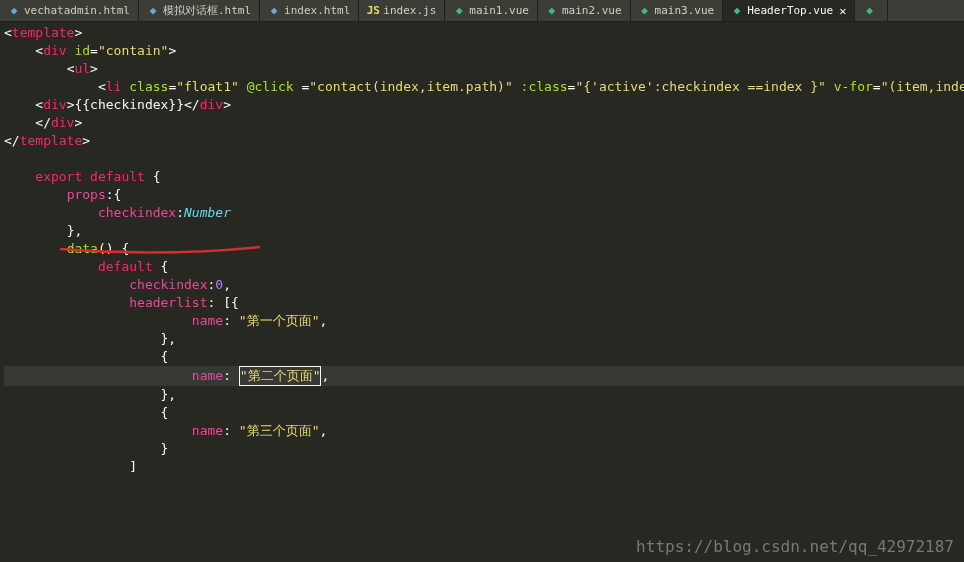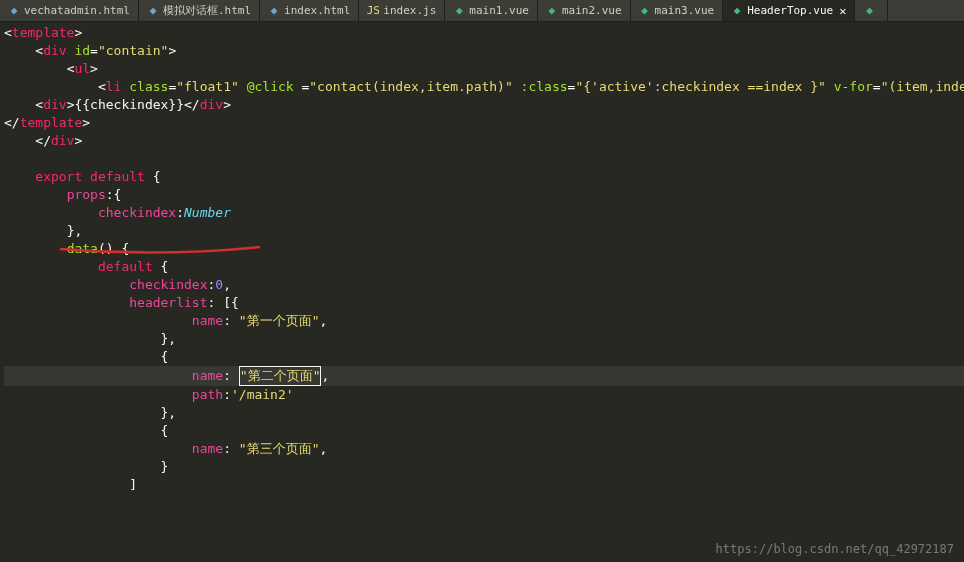--- a/index.html
+++ b/index.html
@@ -81,24 +81,24 @@
       width: 200px;
       height: 12px;
       pointer-events: none;
     }
     .underline svg { width: 100%; height: 100%; }
     .watermark {
       position: absolute;
       bottom: 6px;
       right: 10px;
       color: rgba(200,200,200,0.5);
-      font-size: 12px;
+      font-size: 16px;
     }
     .icon-vue { color: #41b883; }
-    .icon-js { color: #e6db74; }
+    .icon-js { color: #e6db74; font-weight: bold; }
     .icon-html { color: #6aa7d8; }
   </style>
 </head>
 <body>
 
 <div class="tabs">
   <div class="tab">
       <span class="tab-icon icon-html">◆</span>
       <span>vechatadmin.html</span>
     </div>
@@ -135,36 +135,35 @@
       <span class="tab-icon icon-vue">◆</span>
     </div>
 </div>
 
 <div class="editor">
 <div class="line"><span class="bracket">&lt;</span><span class="tag">template</span><span class="bracket">&gt;</span></div>
 <div class="line">    <span class="bracket">&lt;</span><span class="tag">div</span> <span class="attr">id</span><span class="punct">=</span><span class="string">"contain"</span><span class="bracket">&gt;</span></div>
 <div class="line">        <span class="bracket">&lt;</span><span class="tag">ul</span><span class="bracket">&gt;</span></div>
 <div class="line">            <span class="bracket">&lt;</span><span class="tag">li</span> <span class="attr">class</span><span class="punct">=</span><span class="string">"float1"</span> <span class="attr">@click</span> <span class="punct">=</span><span class="string">"contact(index,item.path)"</span> <span class="attr">:class</span><span class="punct">=</span><span class="string">"{'active':checkindex ==index }"</span> <span class="attr">v-for</span><span class="punct">=</span><span class="string">"(item,index</span></div>
 <div class="line">    <span class="bracket">&lt;</span><span class="tag">div</span><span class="bracket">&gt;</span><span>{{checkindex}}</span><span class="bracket">&lt;/</span><span class="tag">div</span><span class="bracket">&gt;</span></div>
+<div class="line">    <span class="bracket">&lt;/</span><span class="tag">div</span><span class="bracket">&gt;</span></div>
 <div class="line"><span class="bracket">&lt;/</span><span class="tag">template</span><span class="bracket">&gt;</span></div>
-<div class="line">    <span class="bracket">&lt;/</span><span class="tag">div</span><span class="bracket">&gt;</span></div>
 <div class="line"> </div>
 <div class="line">    <span class="keyword2">export</span> <span class="keyword2">default</span> <span class="punct">{</span></div>
 <div class="line">        <span class="prop">props</span><span class="punct">:{</span></div>
 <div class="line">            <span class="prop">checkindex</span><span class="punct">:</span><span class="keyword">Number</span></div>
 <div class="line">        <span class="punct">},</span></div>
 <div class="line">        <span class="func">data</span><span class="punct">() {</span></div>
 <div class="line">            <span class="keyword2">default</span> <span class="punct">{</span></div>
 <div class="line">                <span class="prop">checkindex</span><span class="punct">:</span><span class="num">0</span><span class="punct">,</span></div>
 <div class="line">                <span class="prop">headerlist</span><span class="punct">: [{</span></div>
 <div class="line">                        <span class="prop">name</span><span class="punct">: </span><span class="string">"第一个页面"</span><span class="punct">,</span></div>
 <div class="line">                    <span class="punct">},</span></div>
 <div class="line">                    <span class="punct">{</span></div>
 <div class="line highlight-line">                        <span class="prop">name</span><span class="punct">: </span><span class="cursor-box"><span class="string">"第二个页面"</span></span><span class="punct">,</span></div>
-<div class="line">                        <span class="prop">path</span><span class="punct">:</span><span class="string">'/main2'</span></div>
 <div class="line">                    <span class="punct">},</span></div>
 <div class="line">                    <span class="punct">{</span></div>
 <div class="line">                        <span class="prop">name</span><span class="punct">: </span><span class="string">"第三个页面"</span><span class="punct">,</span></div>
 <div class="line">                    <span class="punct">}</span></div>
 <div class="line">                <span class="punct">]</span></div>
 
 </div>
 
 <div class="underline">
   <svg viewBox="0 0 200 12">

